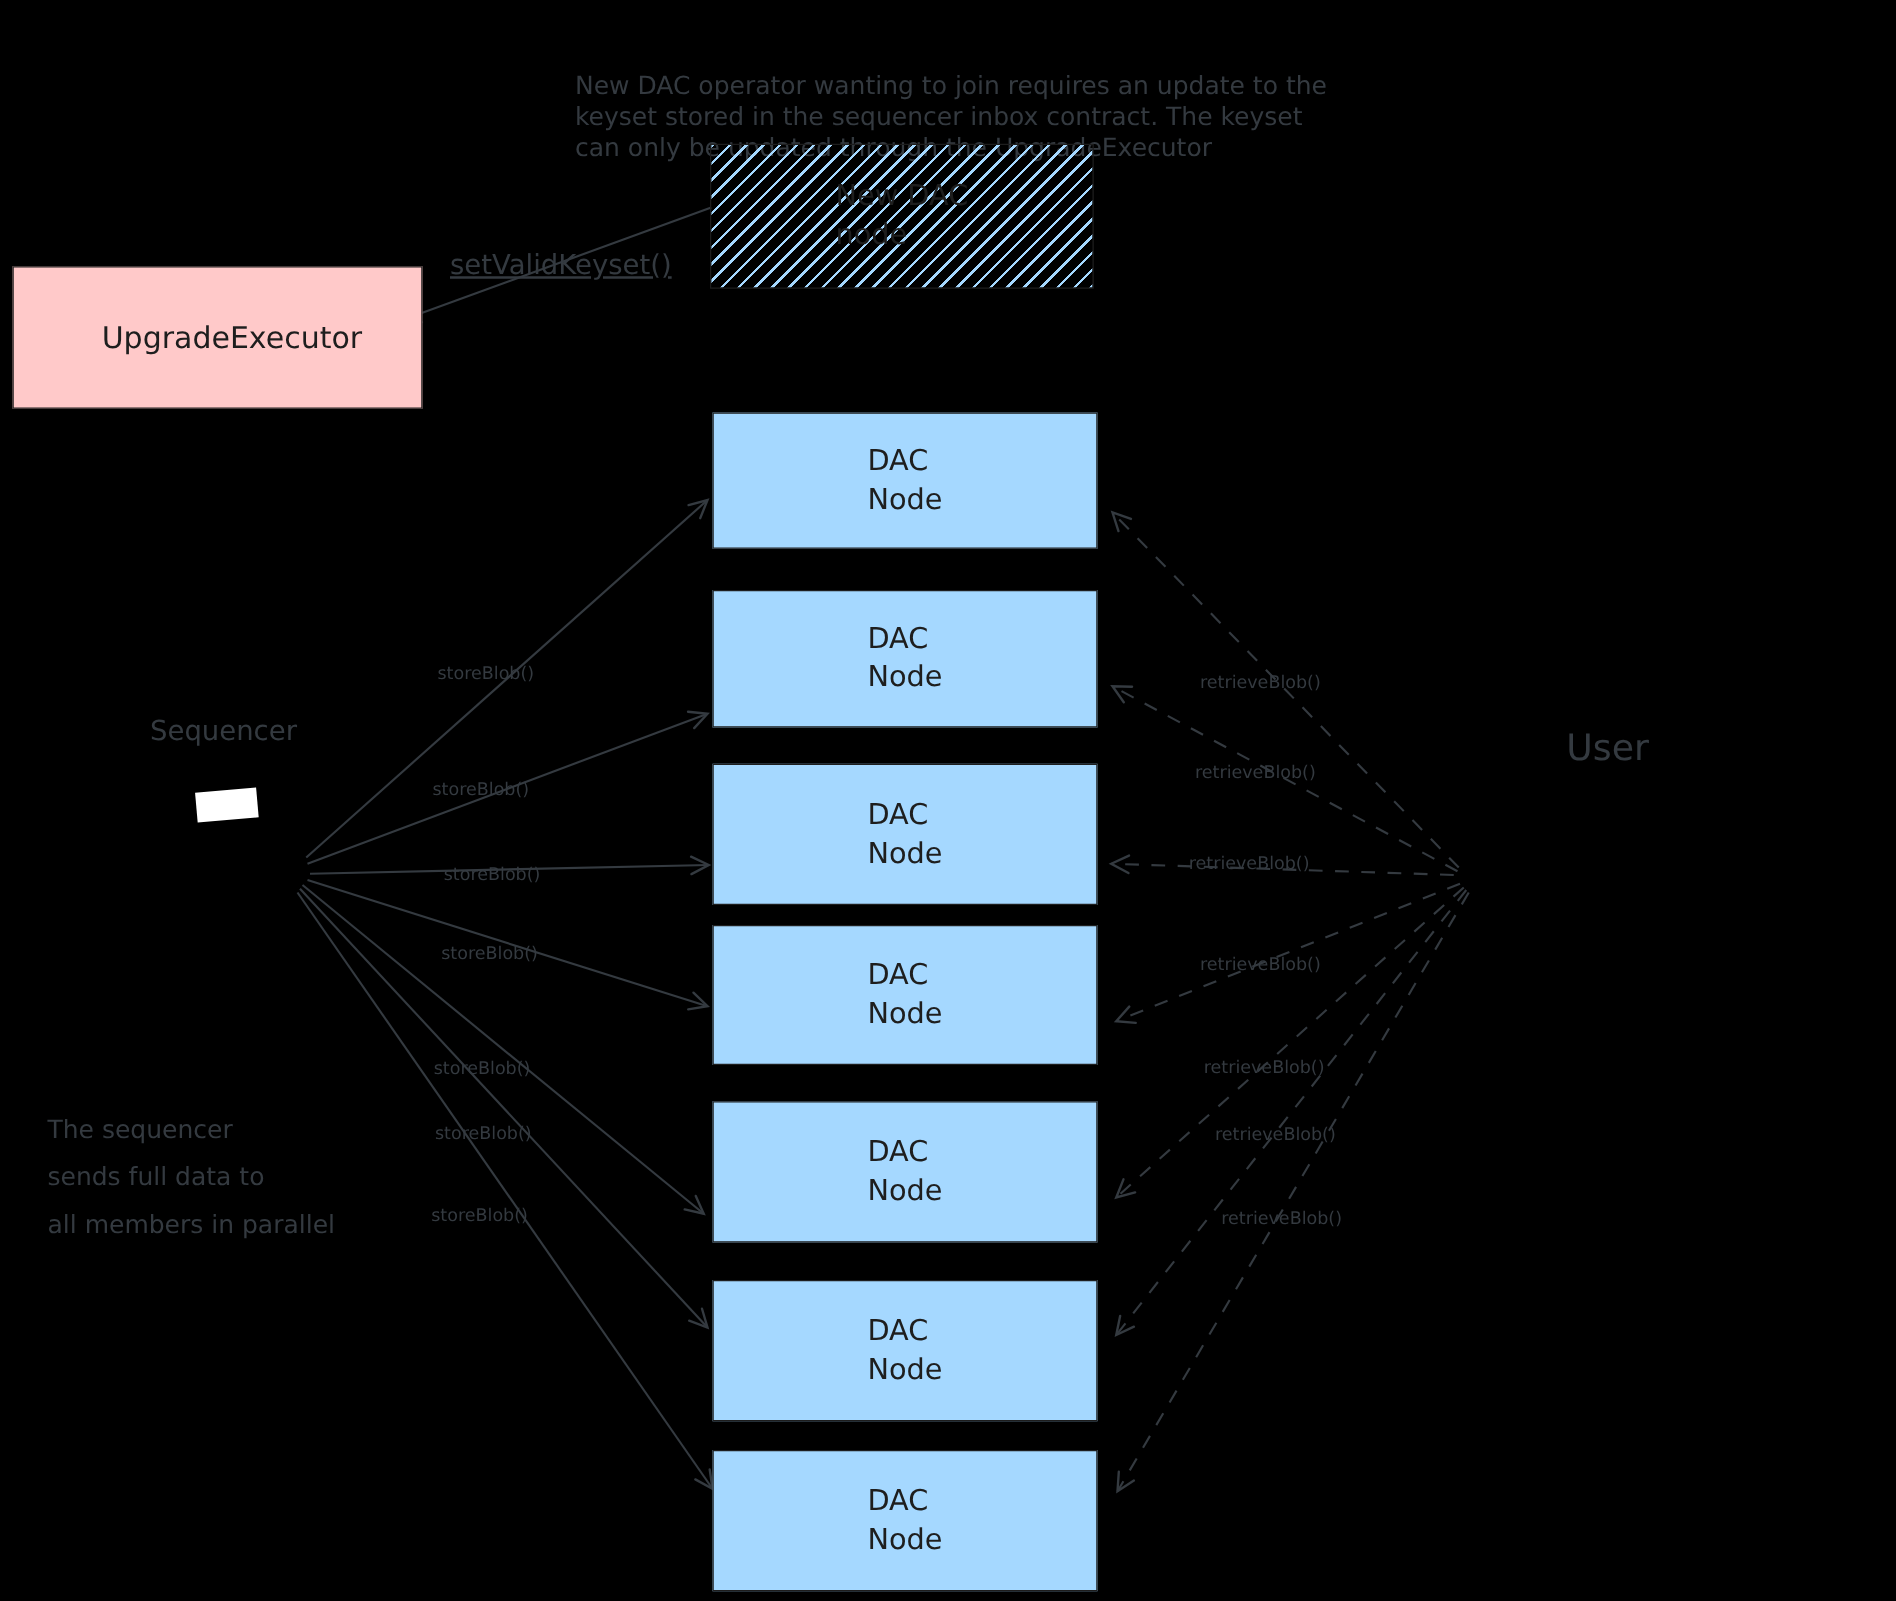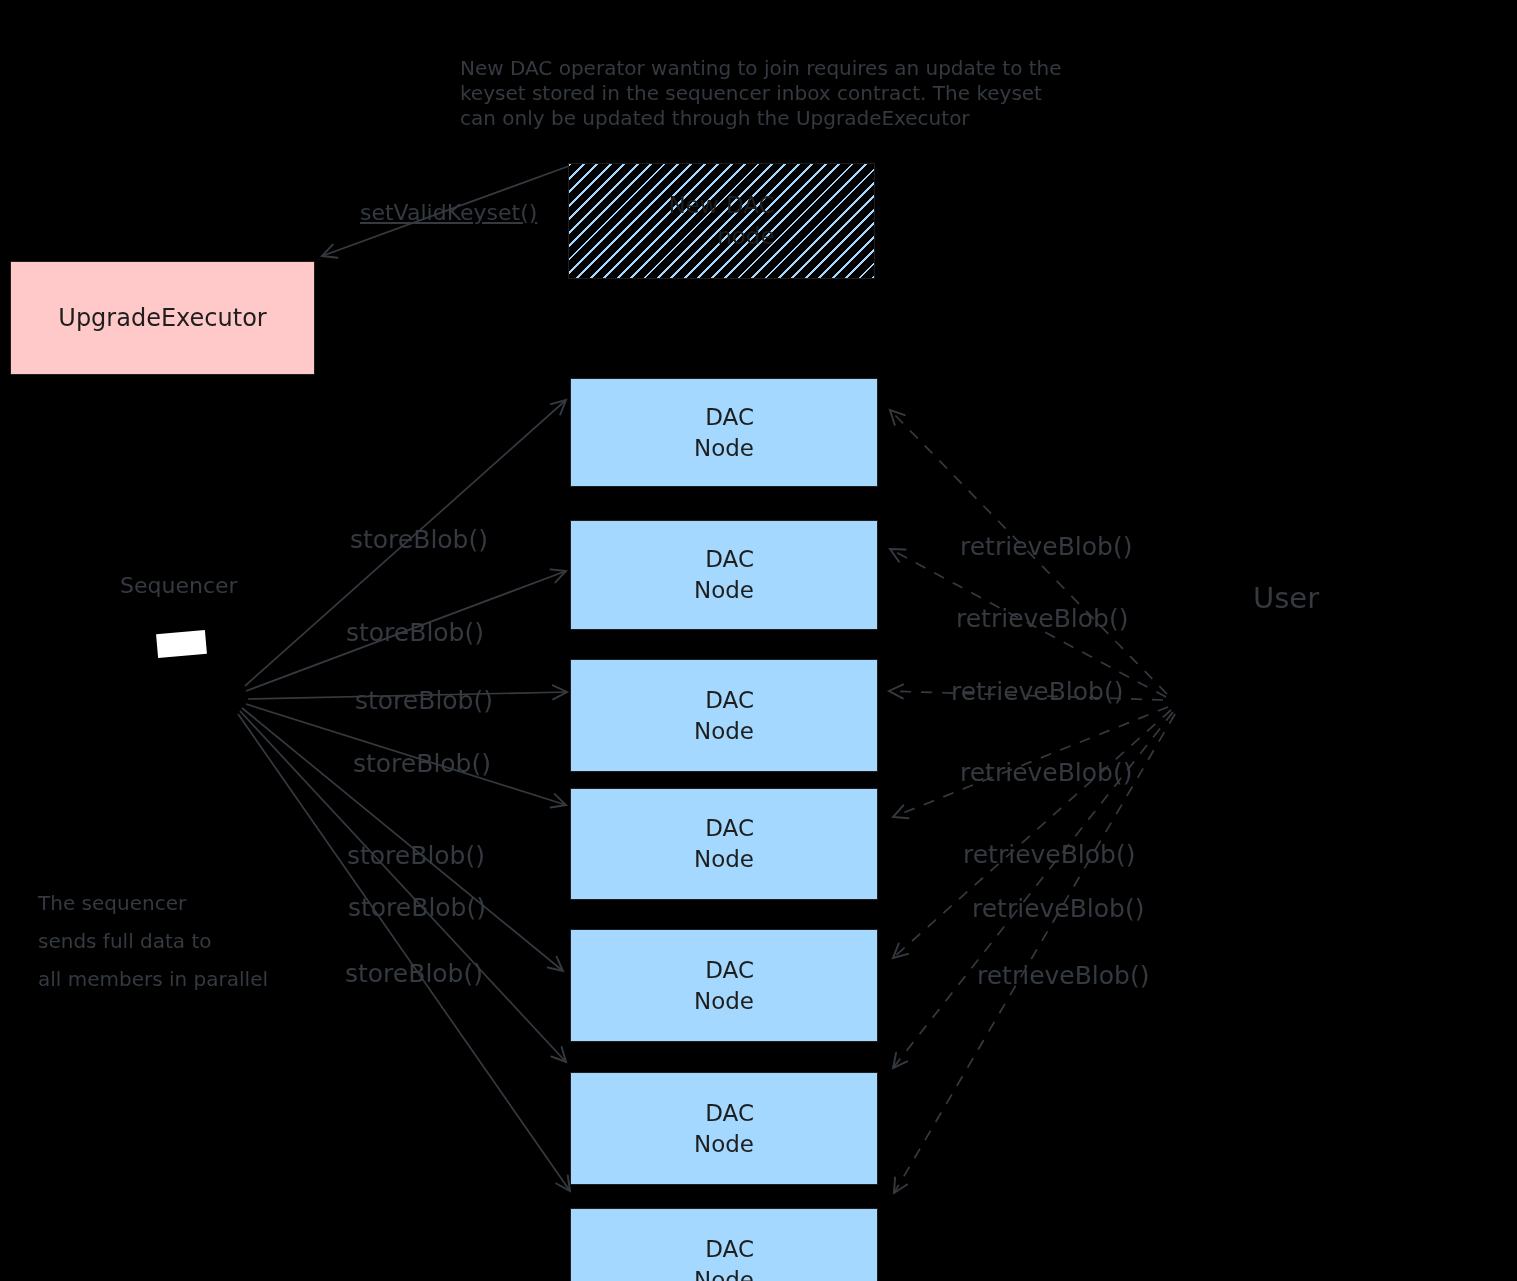--- a/index.html
+++ b/index.html
@@ -20,42 +20,42 @@
     font-family:"DejaVu Sans",sans-serif;
   }
   #arrows{position:absolute;left:0;top:0;width:1517px;height:1281px;}
   .arrow{stroke:var(--stroke);stroke-width:1.7;fill:none;}
   .dashed{stroke-dasharray:11 10;}
   .ah{fill:none;stroke:var(--stroke);stroke-width:1.9;stroke-linecap:round;}
   .hand{
     position:absolute;
     color:var(--stroke);
     white-space:pre-line;
-    font-size:25px;
+    font-size:14px;
     line-height:25px;
   }
   .note{font-size:20px;margin-top:48px;}
   .box{
     position:absolute;
     display:flex;align-items:center;justify-content:center;
-    text-align:right;
+    text-align:left;
     color:var(--box-text);
     border:1.6px solid var(--box-stroke);
     white-space:pre-line;
     font-size:23px;
     line-height:31px;
-    margin-top:48px;
   }
   .dac-node{
     left:570px;width:306px;
     background:var(--node-fill);
   }
   .executor{
     background:var(--executor-fill);
     font-size:24px;
+    padding-left:23px;
   }
   .hatched{
     background:repeating-linear-gradient(
       135deg,
       var(--node-fill) 0px, var(--node-fill) 2px,
       transparent 2px, transparent 9.5px
     );
   }
   .seq-rect{
     position:absolute;

